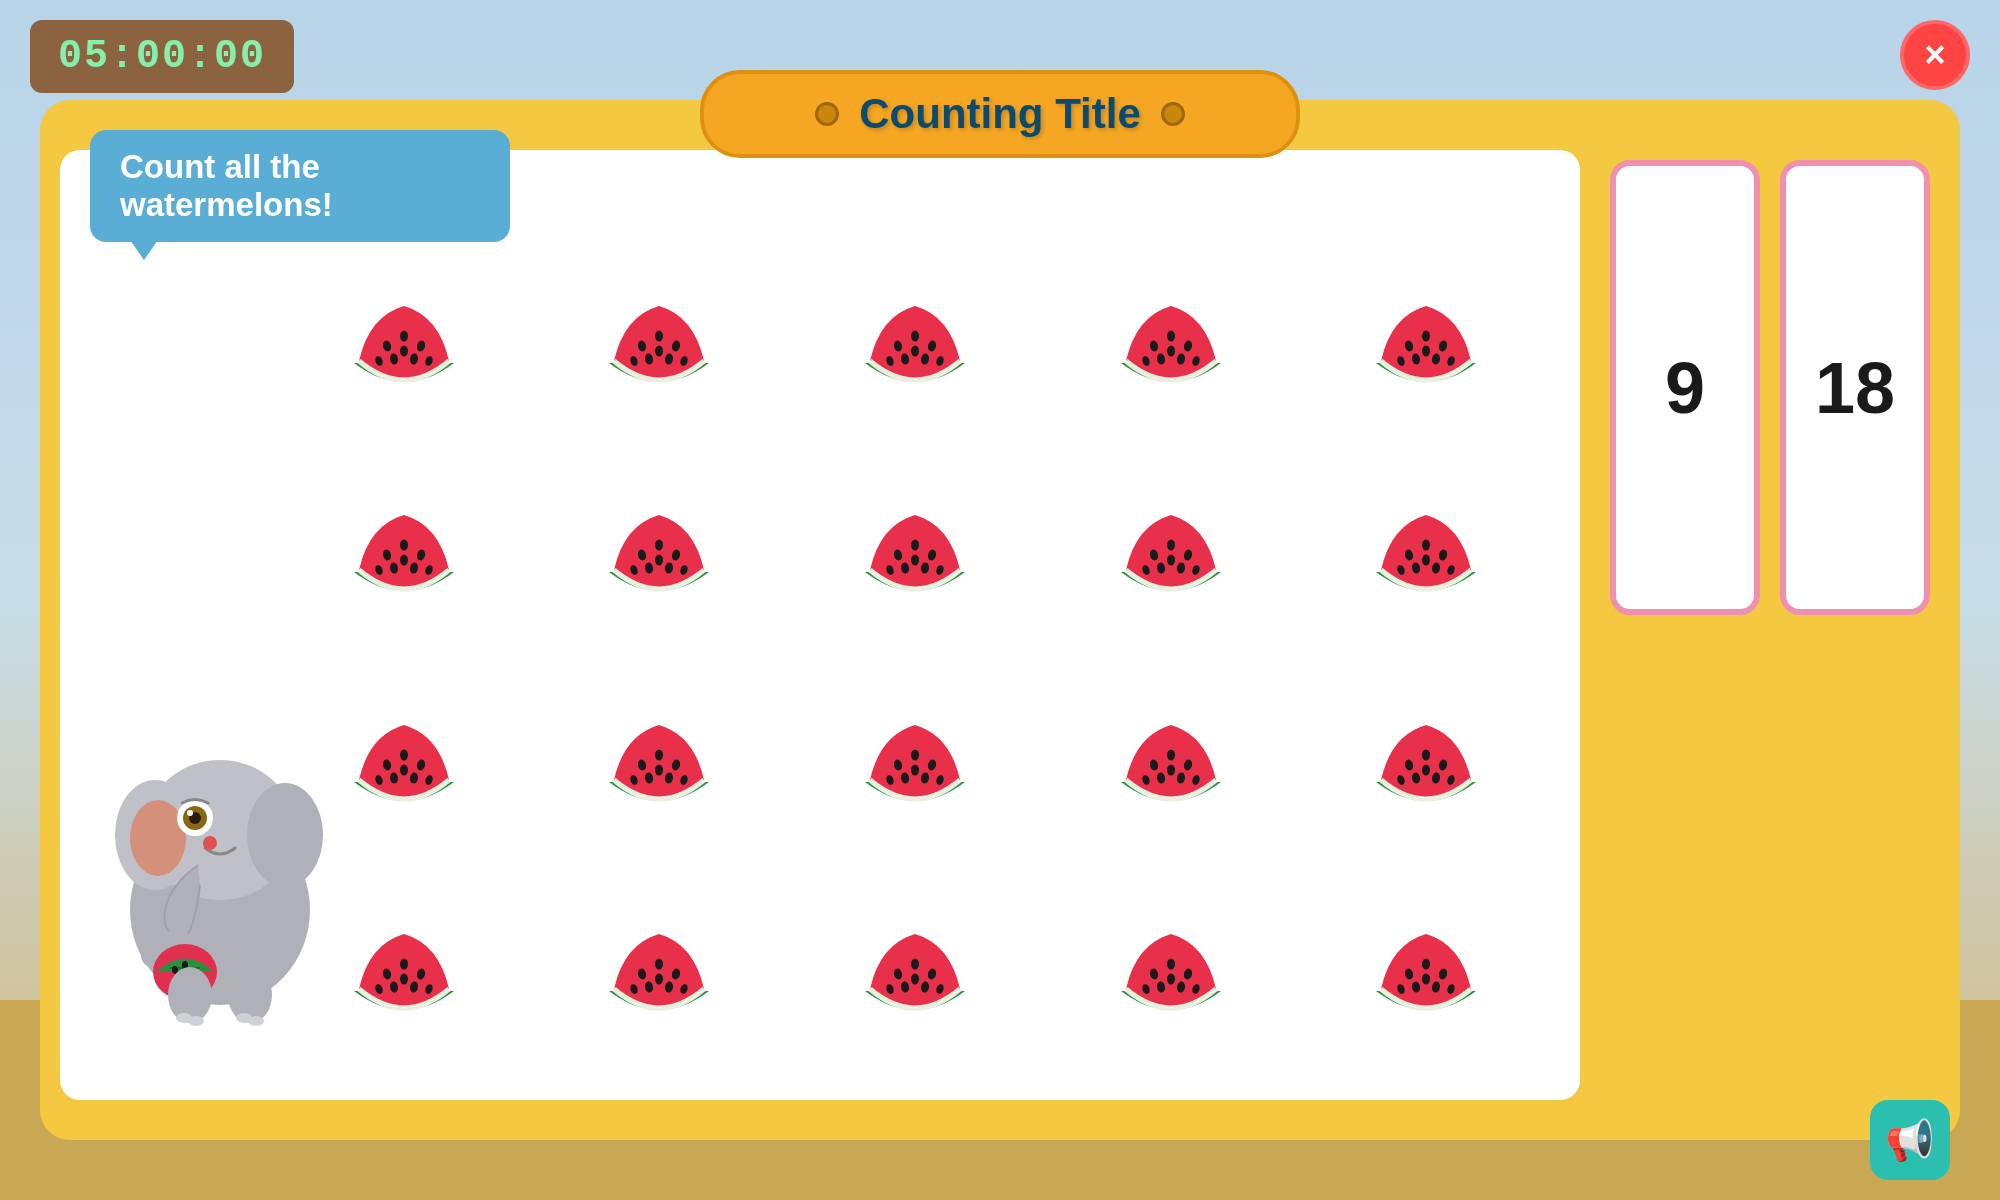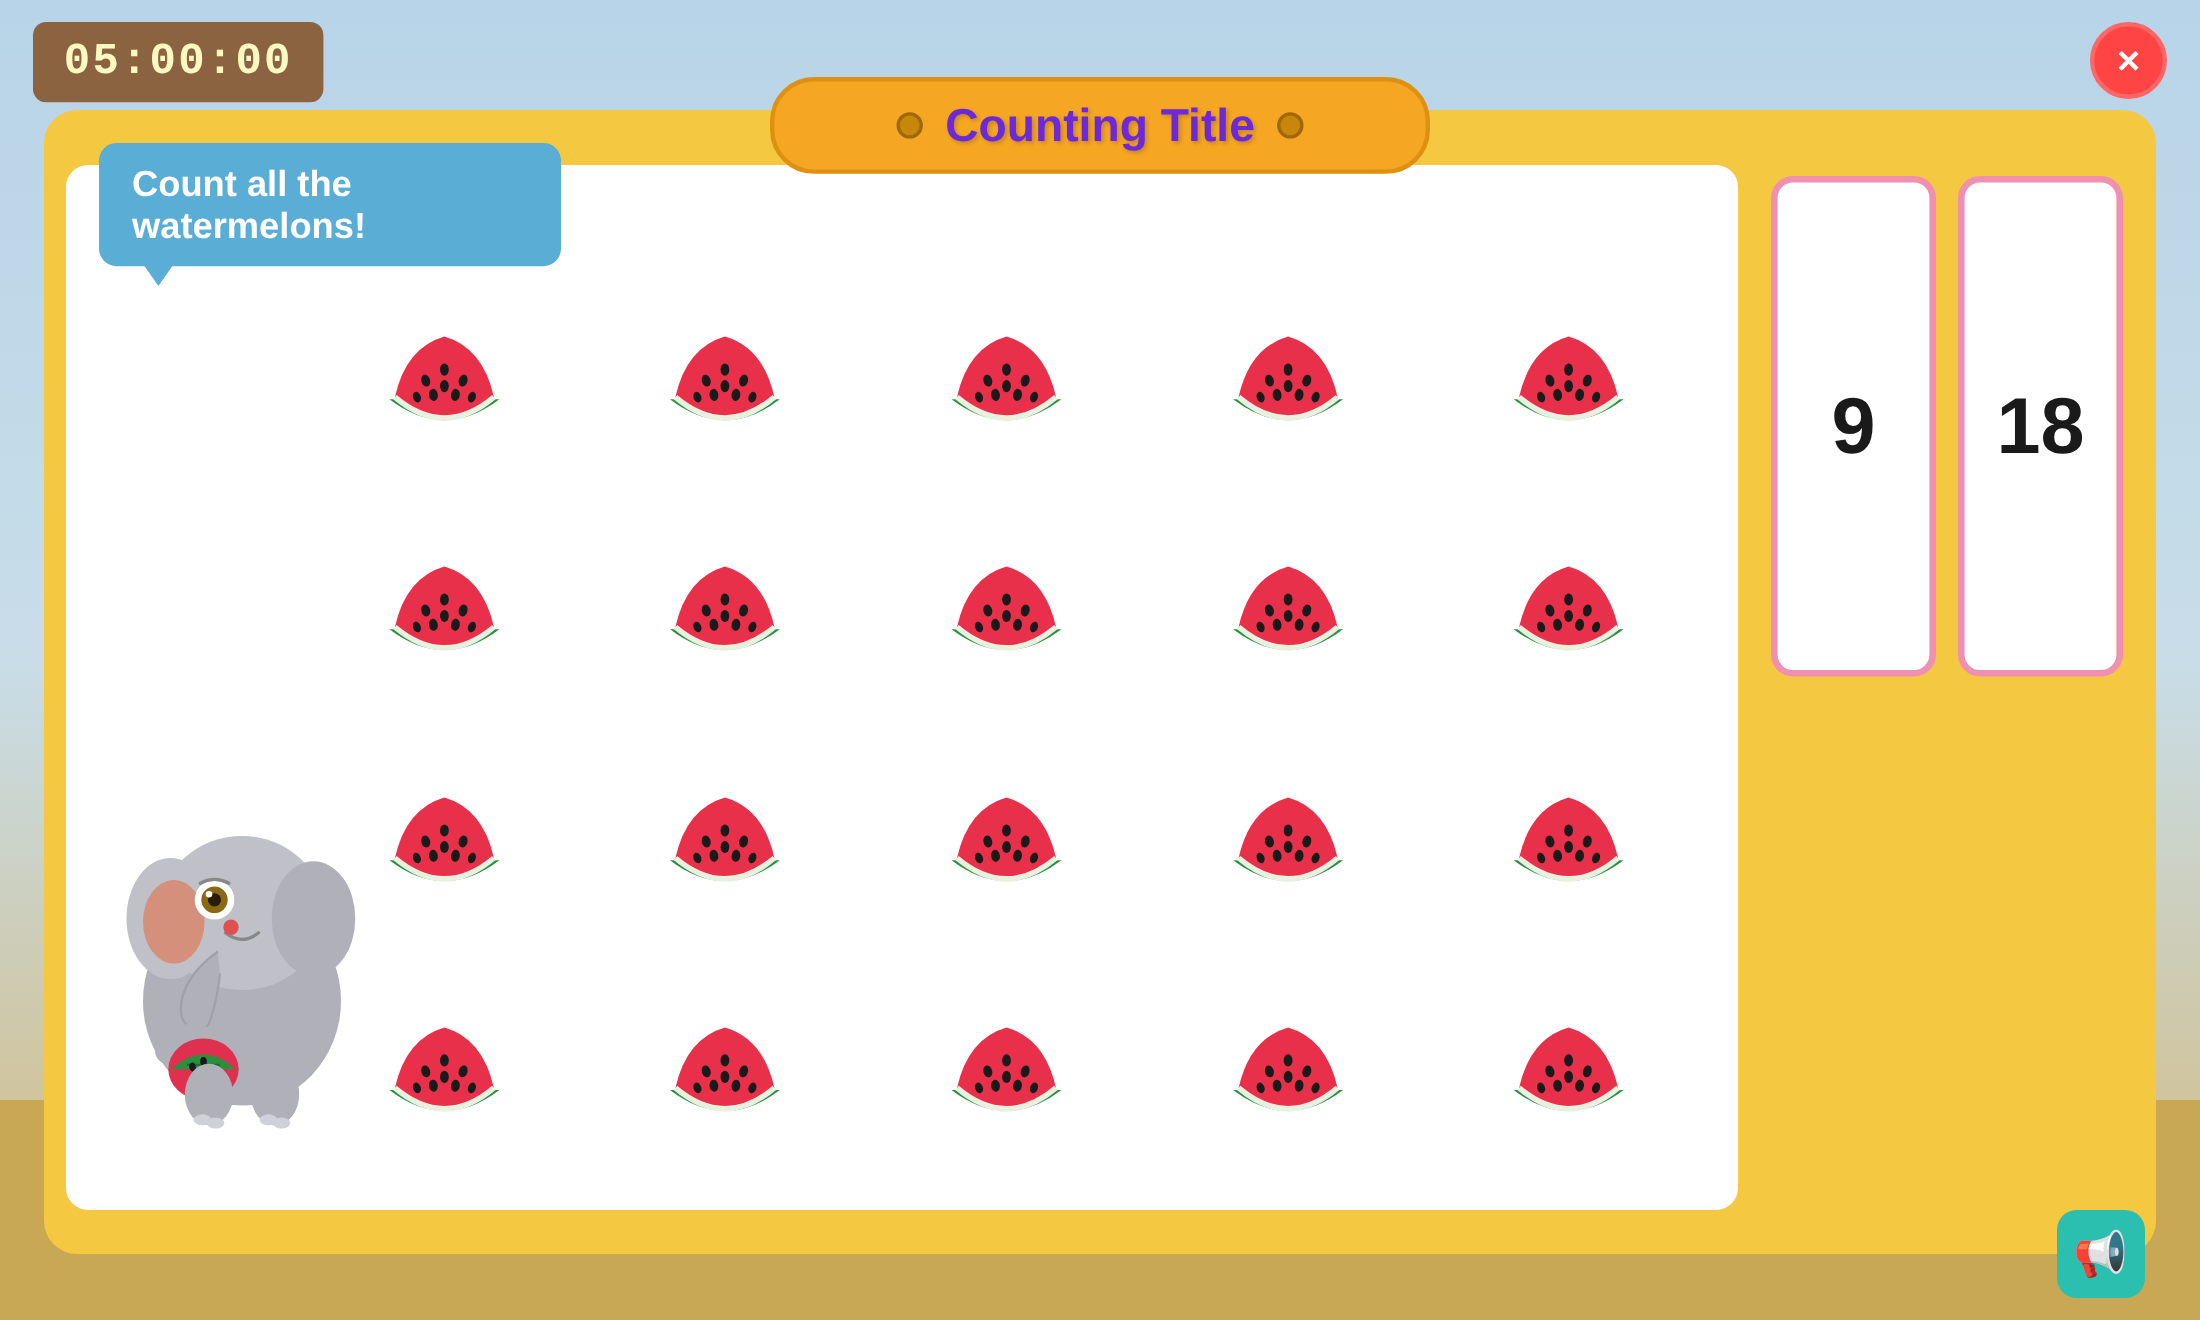--- a/index.html
+++ b/index.html
@@ -35,21 +35,21 @@
       position: absolute;
       top: 20px;
       left: 30px;
       background: #8B6340;
       border-radius: 12px;
       padding: 14px 28px;
       z-index: 10;
     }
 
     .timer-text {
-      color: #fef9c3;
+      color: #86efac;
       font-size: 40px;
       font-weight: bold;
       font-family: 'Courier New', monospace;
       letter-spacing: 2px;
     }
 
     
     .close-btn {
       position: absolute;
       top: 20px;
@@ -106,21 +106,21 @@
     .title-screw {
       width: 24px;
       height: 24px;
       background: #c8860a;
       border-radius: 50%;
       border: 3px solid #a06808;
       flex-shrink: 0;
     }
 
     .title-text {
-      color: #6d28d9;
+      color: #0c4a6e;
       font-size: 42px;
       font-weight: bold;
       text-shadow: 2px 2px 4px rgba(0,0,0,0.2);
       white-space: nowrap;
     }
 
     
     .content-area {
       margin-top: 30px;
       display: flex;

